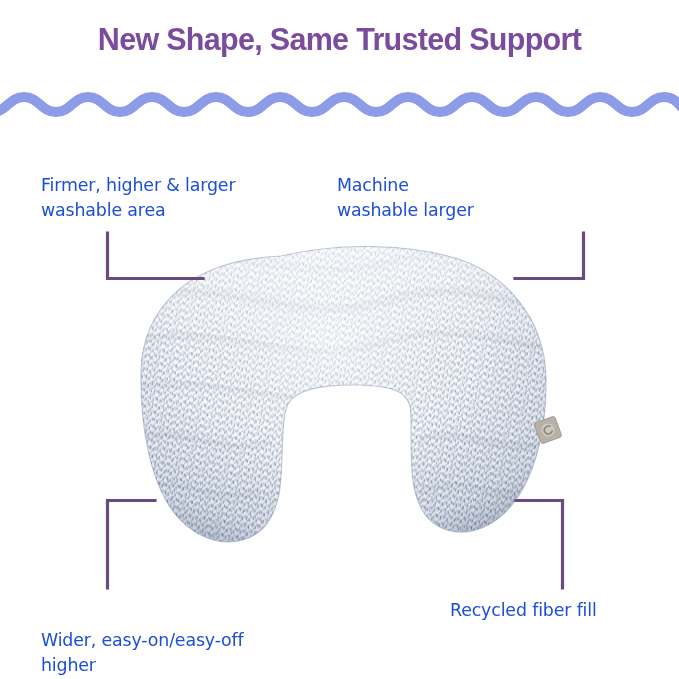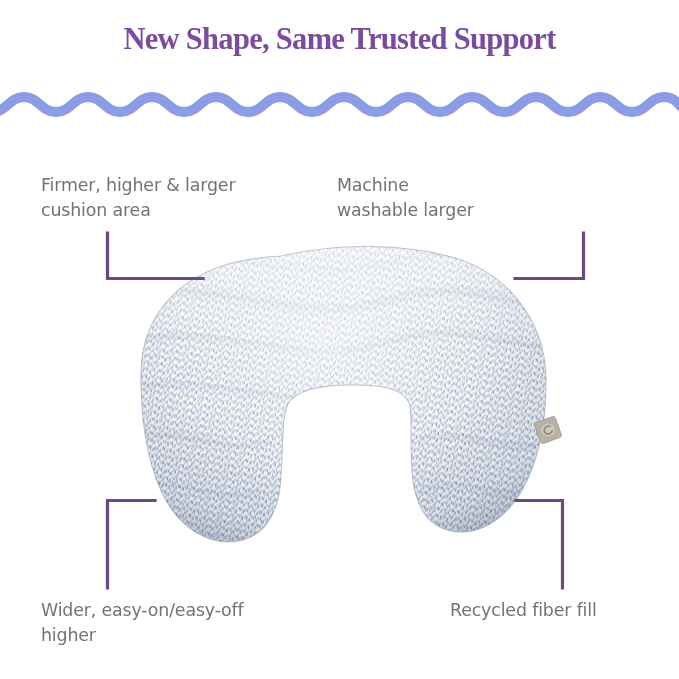--- a/index.html
+++ b/index.html
@@ -22,21 +22,21 @@
     background: #ffffff;
   }
 
   
   .headline {
     position: absolute;
     left: 0;
     top: 22px;
     width: 679px;
     text-align: center;
-    font-family: Liberation Serif, serif;
+    font-family: Liberation Sans, sans-serif;
     font-size: 30.5px;
     font-weight: bold;
     letter-spacing: -0.7px;
     color: #7b4b9e;
     white-space: nowrap;
   }
 
   .wave-divider {
     position: absolute;
     left: 0;
@@ -45,38 +45,38 @@
     height: 42px;
   }
 
   
   .callout-label {
     position: absolute;
     font-family: "DejaVu Sans", sans-serif;
     font-size: 17.4px;
     font-weight: 400;
     line-height: 25px;
-    color: #737373;
+    color: #1d4ed8;
     letter-spacing: -0.15px;
   }
   .label-top-left {
     left: 41px;
     top: 173px;
     width: 300px;
     text-align: left;
   }
   .label-top-right {
     right: 42px;
     top: 173px;
     width: 300px;
     text-align: left;
   }
   .label-bottom-left {
     left: 41px;
-    top: 598px;
+    top: 628px;
     width: 330px;
     text-align: left;
   }
   .label-bottom-right {
     left: 450px;
     top: 598px;
     width: 240px;
     text-align: left;
   }
 
@@ -218,21 +218,21 @@
     <g fill="none" stroke="#6b4a82" stroke-width="3.2" stroke-linecap="square">
       <path d="M 107.5 233 L 107.5 278.5 L 203 278.5"></path>
       <path d="M 583.5 233 L 583.5 278.5 L 515 278.5"></path>
       <path d="M 107.5 588 L 107.5 500.5 L 155 500.5"></path>
       <path d="M 562.5 588 L 562.5 500.5 L 516 500.5"></path>
     </g>
   </svg>
 
   <div class="callout-label label-top-left">
     <div>Firmer, higher &amp; larger</div>
-    <div>cushion area</div>
+    <div>washable area</div>
   </div>
 
   <div class="callout-label label-top-right">
     <div>Machine</div>
     <div>washable larger</div>
   </div>
 
   <div class="callout-label label-bottom-left">
     <div>Wider, easy-on/easy-off</div>
     <div>higher</div>

